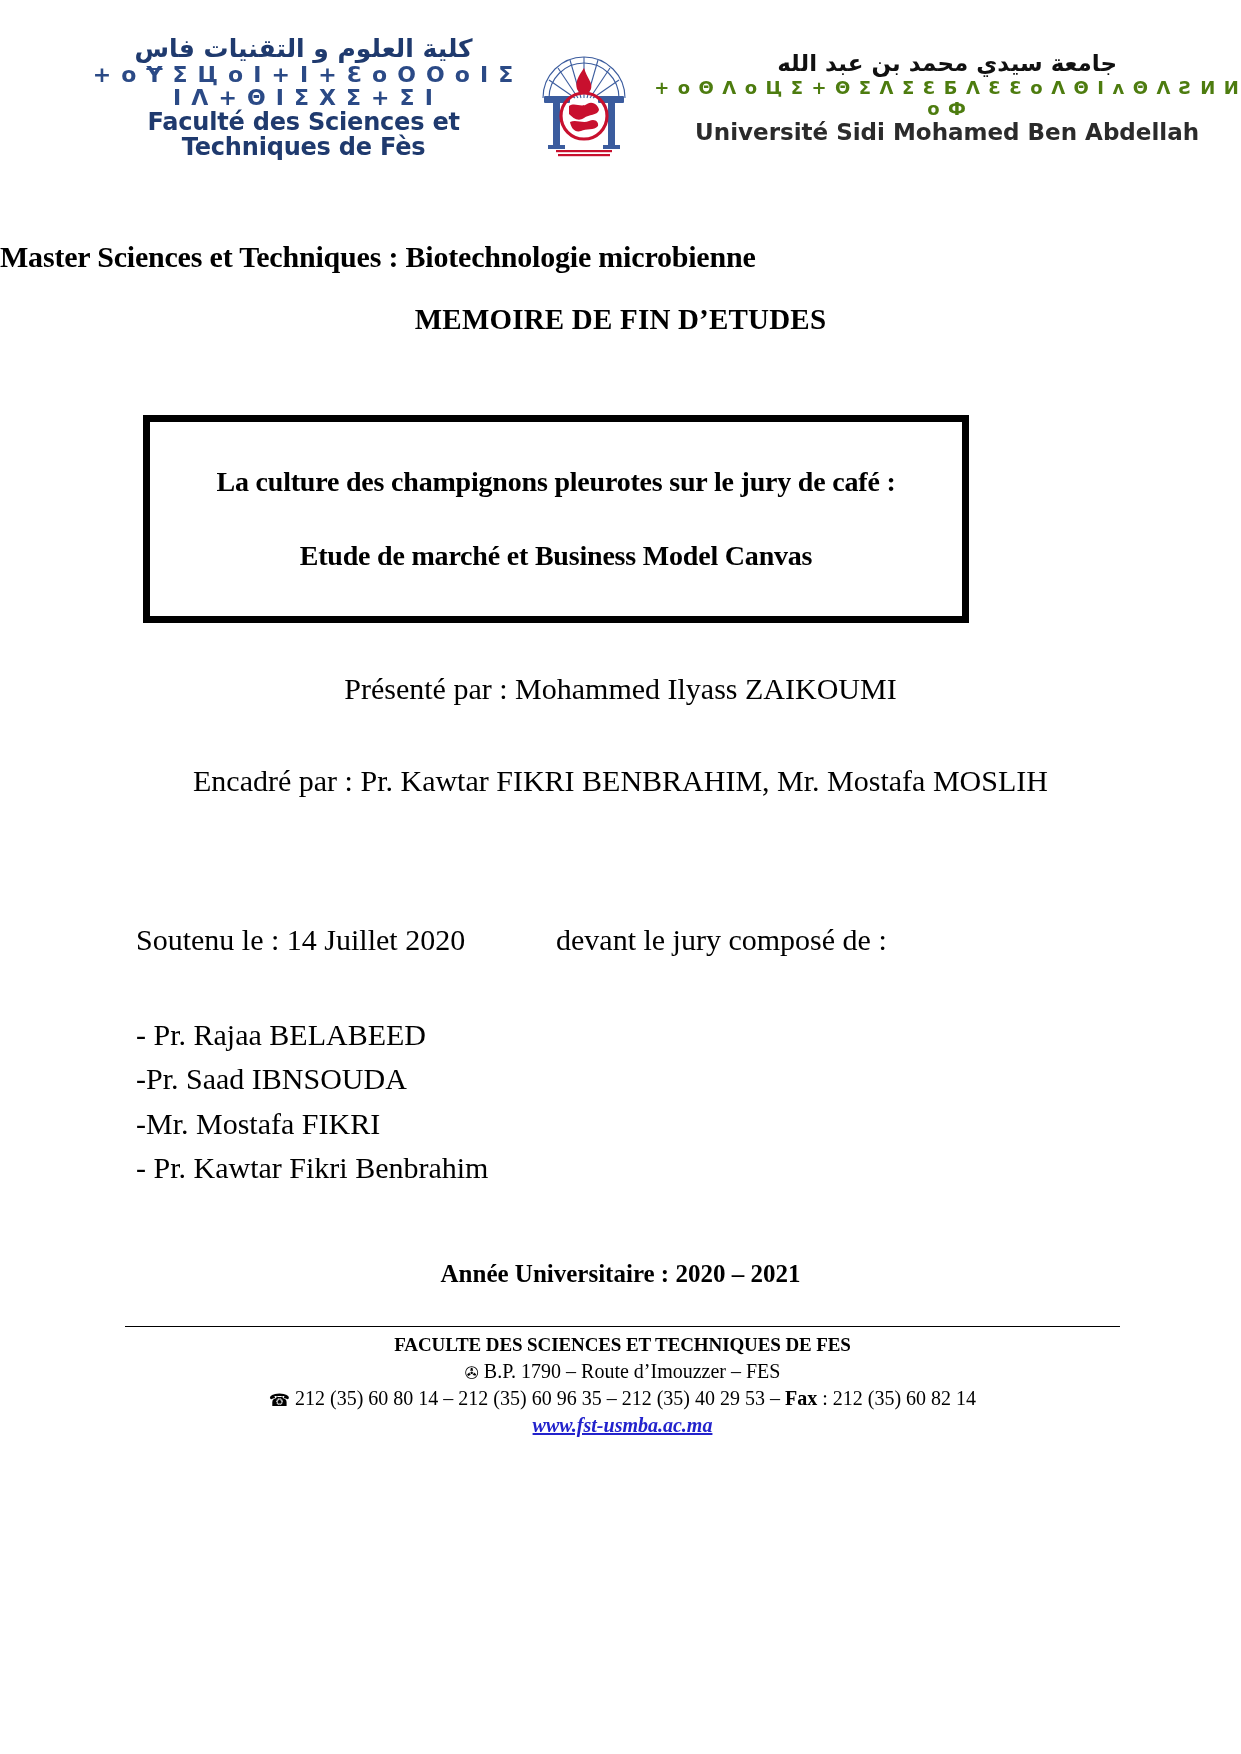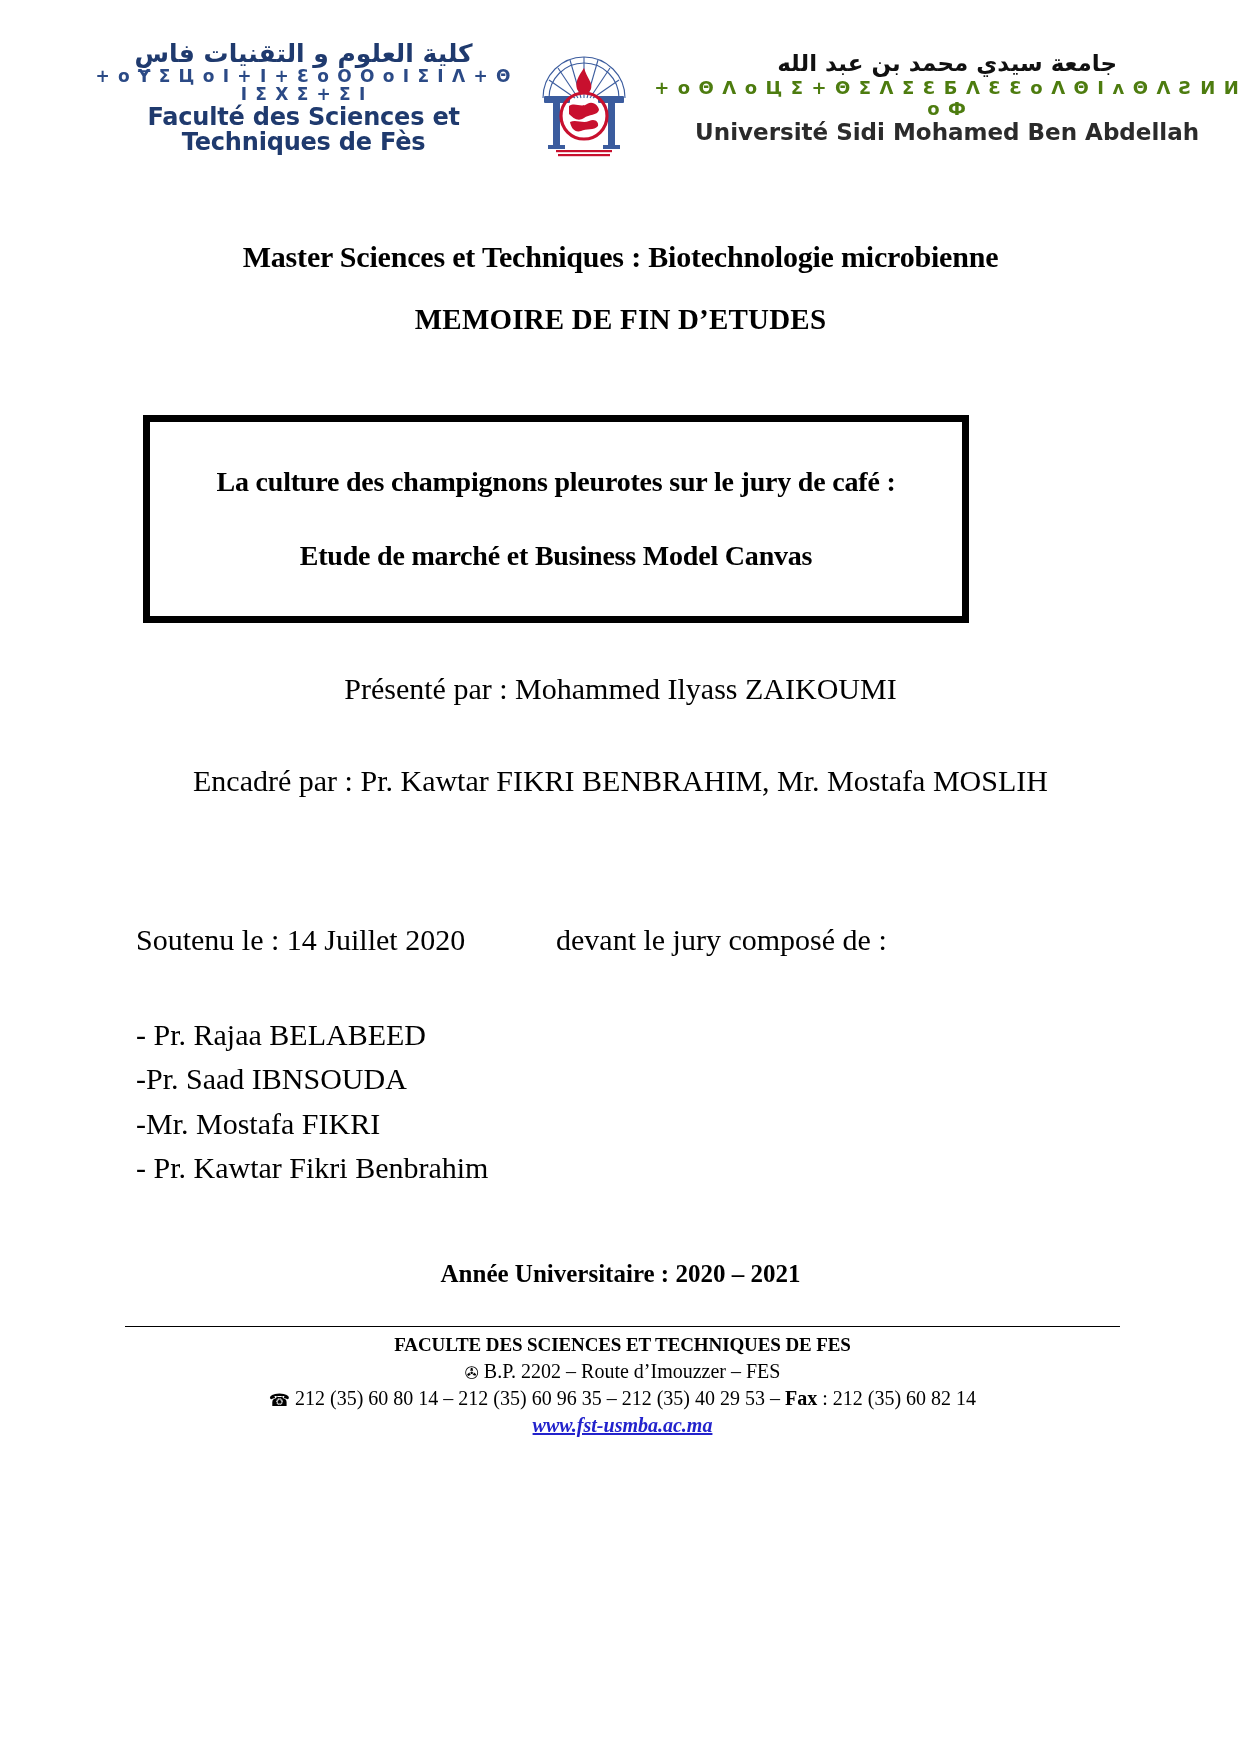--- a/index.html
+++ b/index.html
@@ -40,21 +40,21 @@
     line-height: 1.05;
   }
   .logo-fst .ar {
     font-size: 25px;
     font-weight: bold;
     color: #1F3A6E;
     letter-spacing: 0px;
     direction: rtl;
   }
   .logo-fst .tif {
-    font-size: 17px;
+    font-size: 22px;
     font-weight: bold;
     letter-spacing: 1.2px;
     color: #2B4A86;
     margin-top: 1px;
   }
   .logo-fst .fr {
     font-size: 24px;
     font-weight: bold;
     letter-spacing: -0.2px;
     color: #1F3A6E;
@@ -93,21 +93,21 @@
     color: #2B2B2B;
     margin-top: 1px;
   }
 
   
   .h-master {
     position: absolute;
     top: 240px;
     left: 0;
     width: 1241px;
-    text-align: center;
+    text-align: left;
     font-size: 30px;
     font-weight: bold;
     font-family: "Liberation Serif", serif;
     letter-spacing: -0.2px;
   }
   .h-memoire {
     position: absolute;
     top: 303px;
     left: 0;
     width: 1241px;
@@ -343,21 +343,21 @@
     <div class="jury-item">- Pr. Kawtar Fikri Benbrahim</div>
   </div>
 
   <div class="acad-year">Année Universitaire : 2020 – 2021</div>
 
   <div class="footer">
     <div class="footer-rule"></div>
     <div class="footer-name">FACULTE DES SCIENCES ET TECHNIQUES DE FES</div>
     <div class="footer-addr">
       <span class="ico">✇</span>
-      <span>B.P. 2202 – Route d’Imouzzer – FES</span>
+      <span>B.P. 1790 – Route d’Imouzzer – FES</span>
     </div>
     <div class="footer-phone">
       <span class="ico">☎</span>
       <span>212 (35) 60 80 14 – 212 (35) 60 96 35 – 212 (35) 40 29 53 – </span><b>Fax</b><span> : 212 (35) 60 82 14</span>
     </div>
     <div class="footer-url" style="color: rgb(34, 34, 204);">www.fst-usmba.ac.ma</div>
   </div>
 
 </div>
 

